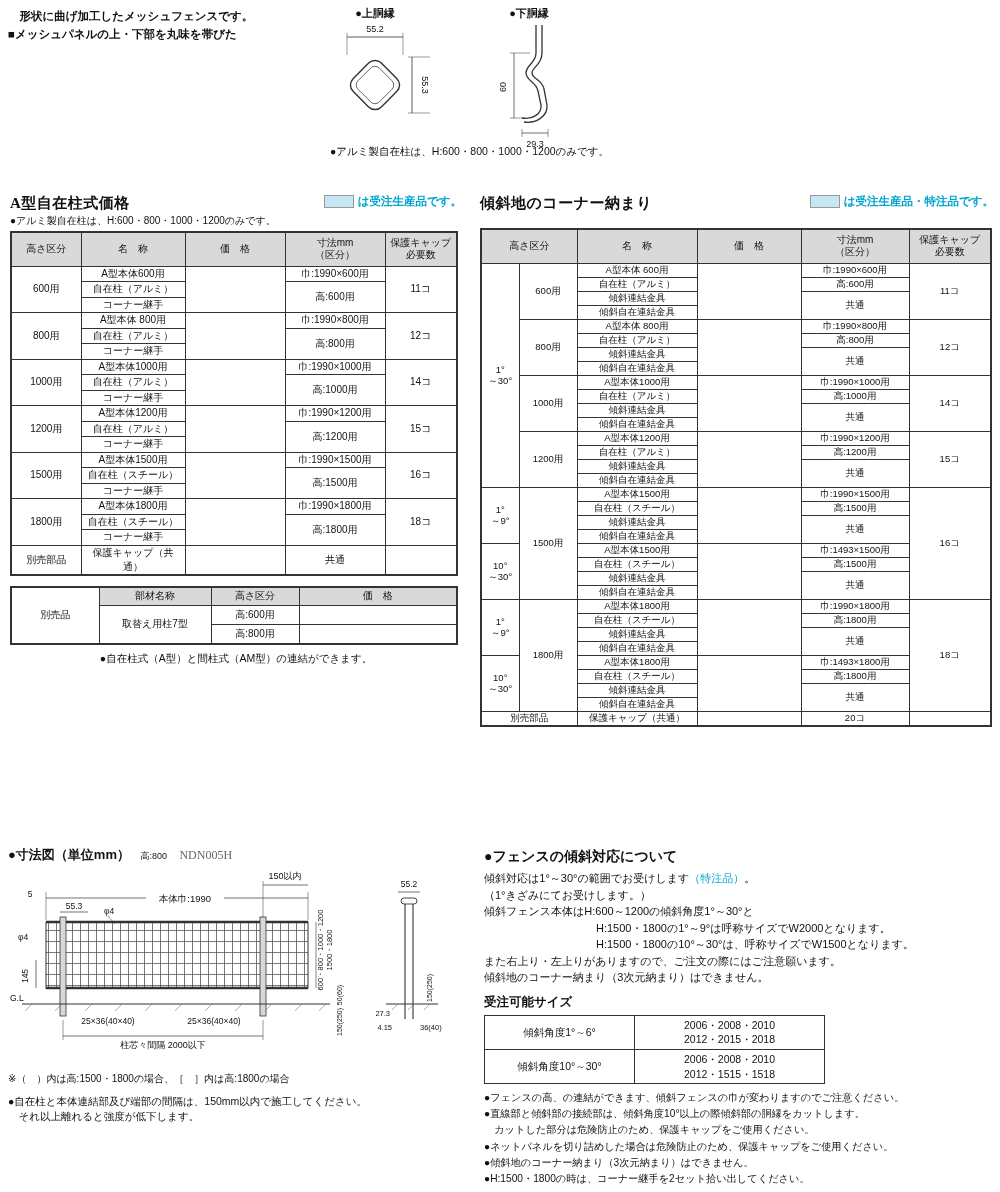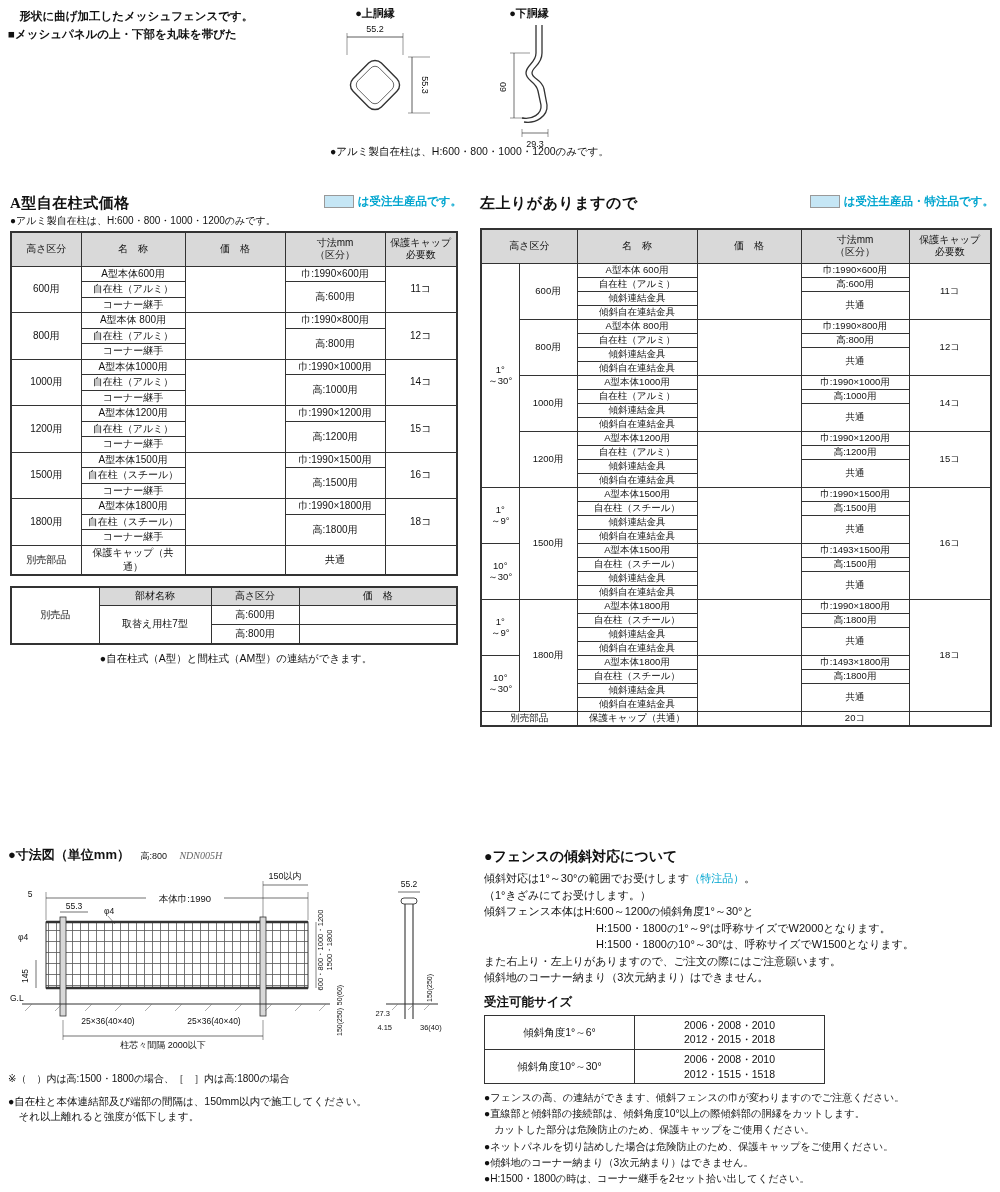--- a/index.html
+++ b/index.html
@@ -21,21 +21,21 @@
   .tbl th { background:var(--header-bg,#d9d9d9); font-weight:normal; line-height:1.2; }
   .tblA tr { height:15.5px; }
   .tblA tr.hdr { height:34px; }
   .tblSub tr { height:19px; }
   .tblB tr { height:13.1px; }
   .tblB tr.hdr { height:34px; }
   .tblB td { font-size:9.5px; }
   .pre { white-space:pre-line; line-height:1.2; }
   .fig-title { font-size:13px; font-weight:bold; }
   .fig-sub { font-size:9px; font-weight:normal; margin-left:6px; }
-  .fig-code { font-size:10px; color:#666; margin-left:8px; font-family:"Liberation Serif","DejaVu Serif",serif;font-style:italic; }
+  .fig-code { font-size:12px; color:#666; margin-left:8px; font-family:"Liberation Serif","DejaVu Serif",serif; }
   .slope-title { font-size:14px; font-weight:bold; }
   .slope-p { font-size:11px; line-height:1.5; }
   .indent { padding-left:112px; }
   .accent { color:var(--accent,#00a5cf); }
   .sizes-title { font-size:12.5px; font-weight:bold; }
   .sizes-tbl { border-collapse:collapse; border:1.5px solid #333; margin-top:4px; }
   .sizes-tbl td { border:1px solid #333; font-size:10.5px; padding:2px 10px; text-align:center; line-height:1.4; }
   .slope-notes { font-size:10.2px; line-height:1.58; }
   svg text { fill:#111; }
 </style>
@@ -242,21 +242,21 @@
         <td></td>
       </tr>
     </tbody>
       </table>
 
     <div class="mid-note" style="margin-top:6px;text-align:center;">●自在柱式（A型）と間柱式（AM型）の連結ができます。</div>
   </div>
 
   <div class="abs" style="left:480px; top:194px; width:514px;">
     <div class="sec-head">
-      <div class="sec-title">左上りがありますので</div>
+      <div class="sec-title">傾斜地のコーナー納まり</div>
       <div class="legend">
         <span class="legend-box"></span>
         <span class="legend-text">は受注生産品・特注品です。</span>
       </div>
     </div>
 
     <table class="tbl tblB" style="width:510px; margin-top:15px;">
       <colgroup>
           <col style="width:38px">
           <col style="width:58px">

